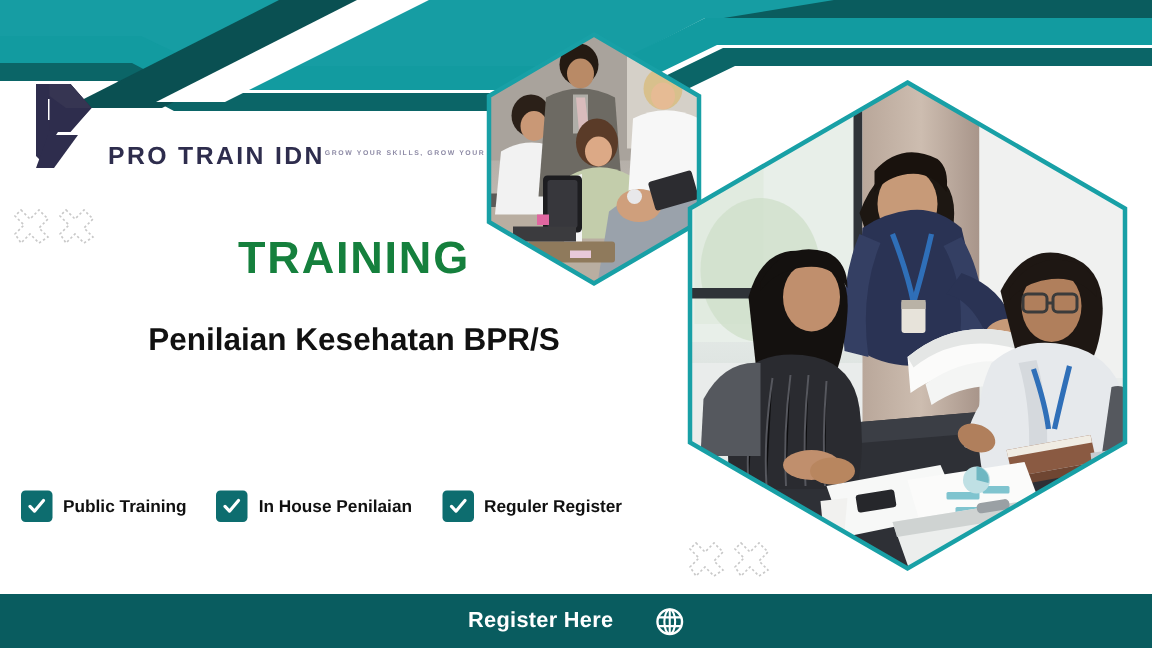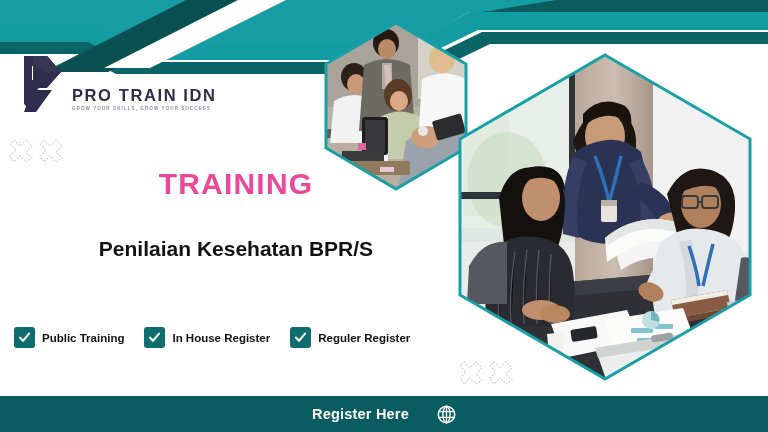--- a/index.html
+++ b/index.html
@@ -36,21 +36,21 @@
     display: flex;
     align-items: flex-end;
     gap: 6px;
   }
   .logo-mark {
     width: 52px;
     height: 60px;
   }
   .logo-text {
     display: flex;
-    flex-direction: column;
+    flex-direction: row;
     padding-bottom: 2px;
     margin-top: 27px;
   }
   .logo-name {
     font-size: 16.5px;
     font-weight: bold;
     letter-spacing: 1.6px;
     color: #2e2d4d;
     line-height: 1;
     white-space: nowrap;
@@ -83,23 +83,23 @@
     position: absolute;
     left: 0;
     top: 158px;
     width: 472px;
     text-align: center;
   }
   .title-main {
     font-size: 30px;
     font-weight: bold;
     letter-spacing: 1.2px;
-    color: #ec4899;
+    color: #15803d;
     line-height: 1;
-    margin: 11px;
+    margin: 0;
   }
   .title-sub {
     font-size: 21px;
     font-weight: bold;
     color: #111111;
     line-height: 1;
     margin: 0;
     padding-top: 28px;
   }
 
@@ -245,21 +245,21 @@
       </span>
       <span class="check-label">Public Training</span>
     </div>
 
     <div class="check-item">
       <span class="check-box">
         <svg width="13" height="13" viewBox="0 0 13 13">
           <path d="M2,6.6 L5,9.8 L11,2.6" fill="none" stroke="#ffffff" stroke-width="2.1" stroke-linecap="round" stroke-linejoin="round"></path>
         </svg>
       </span>
-      <span class="check-label">In House Register</span>
+      <span class="check-label">In House Penilaian</span>
     </div>
 
     <div class="check-item">
       <span class="check-box">
         <svg width="13" height="13" viewBox="0 0 13 13">
           <path d="M2,6.6 L5,9.8 L11,2.6" fill="none" stroke="#ffffff" stroke-width="2.1" stroke-linecap="round" stroke-linejoin="round"></path>
         </svg>
       </span>
       <span class="check-label">Reguler Register</span>
     </div>

